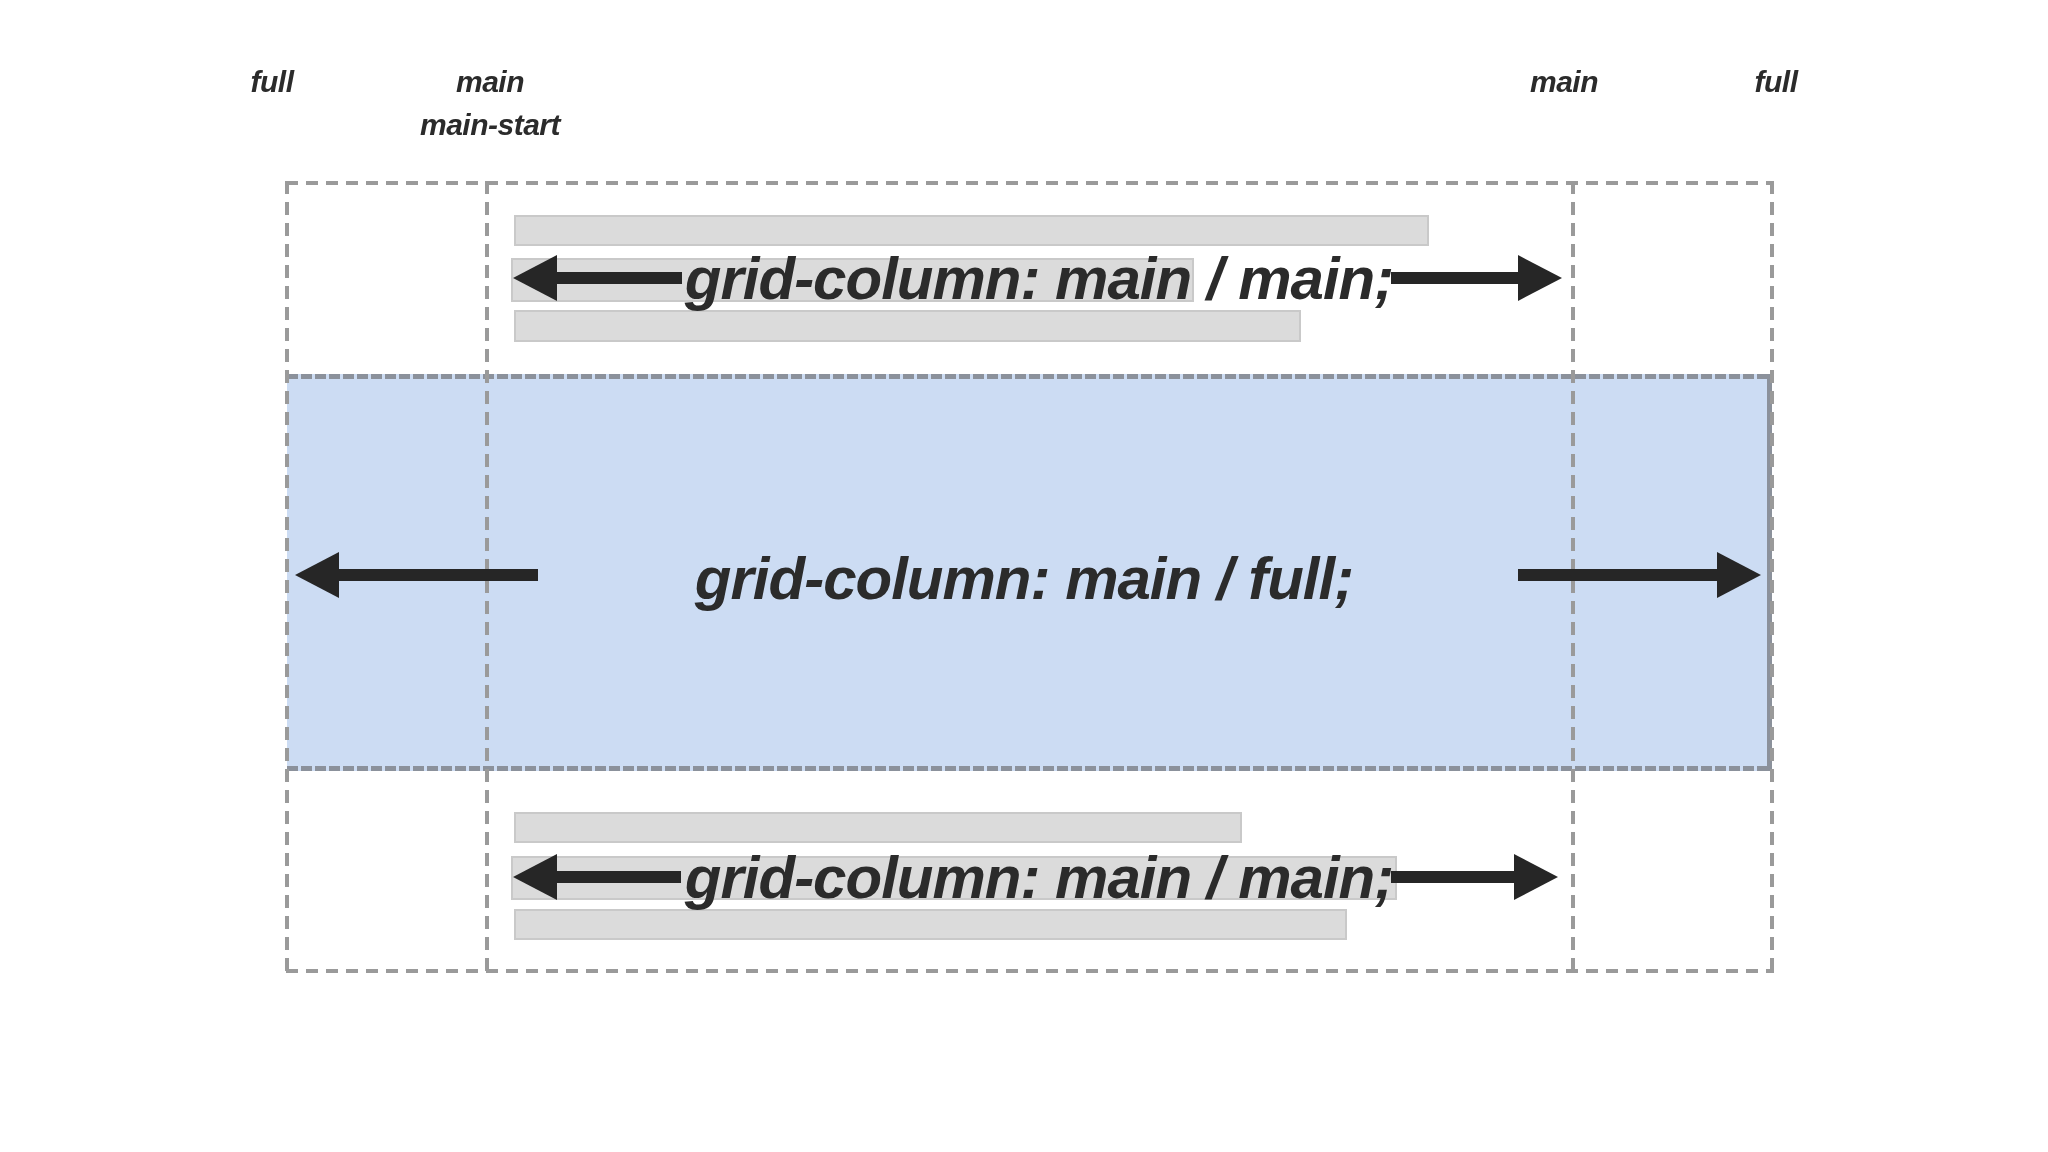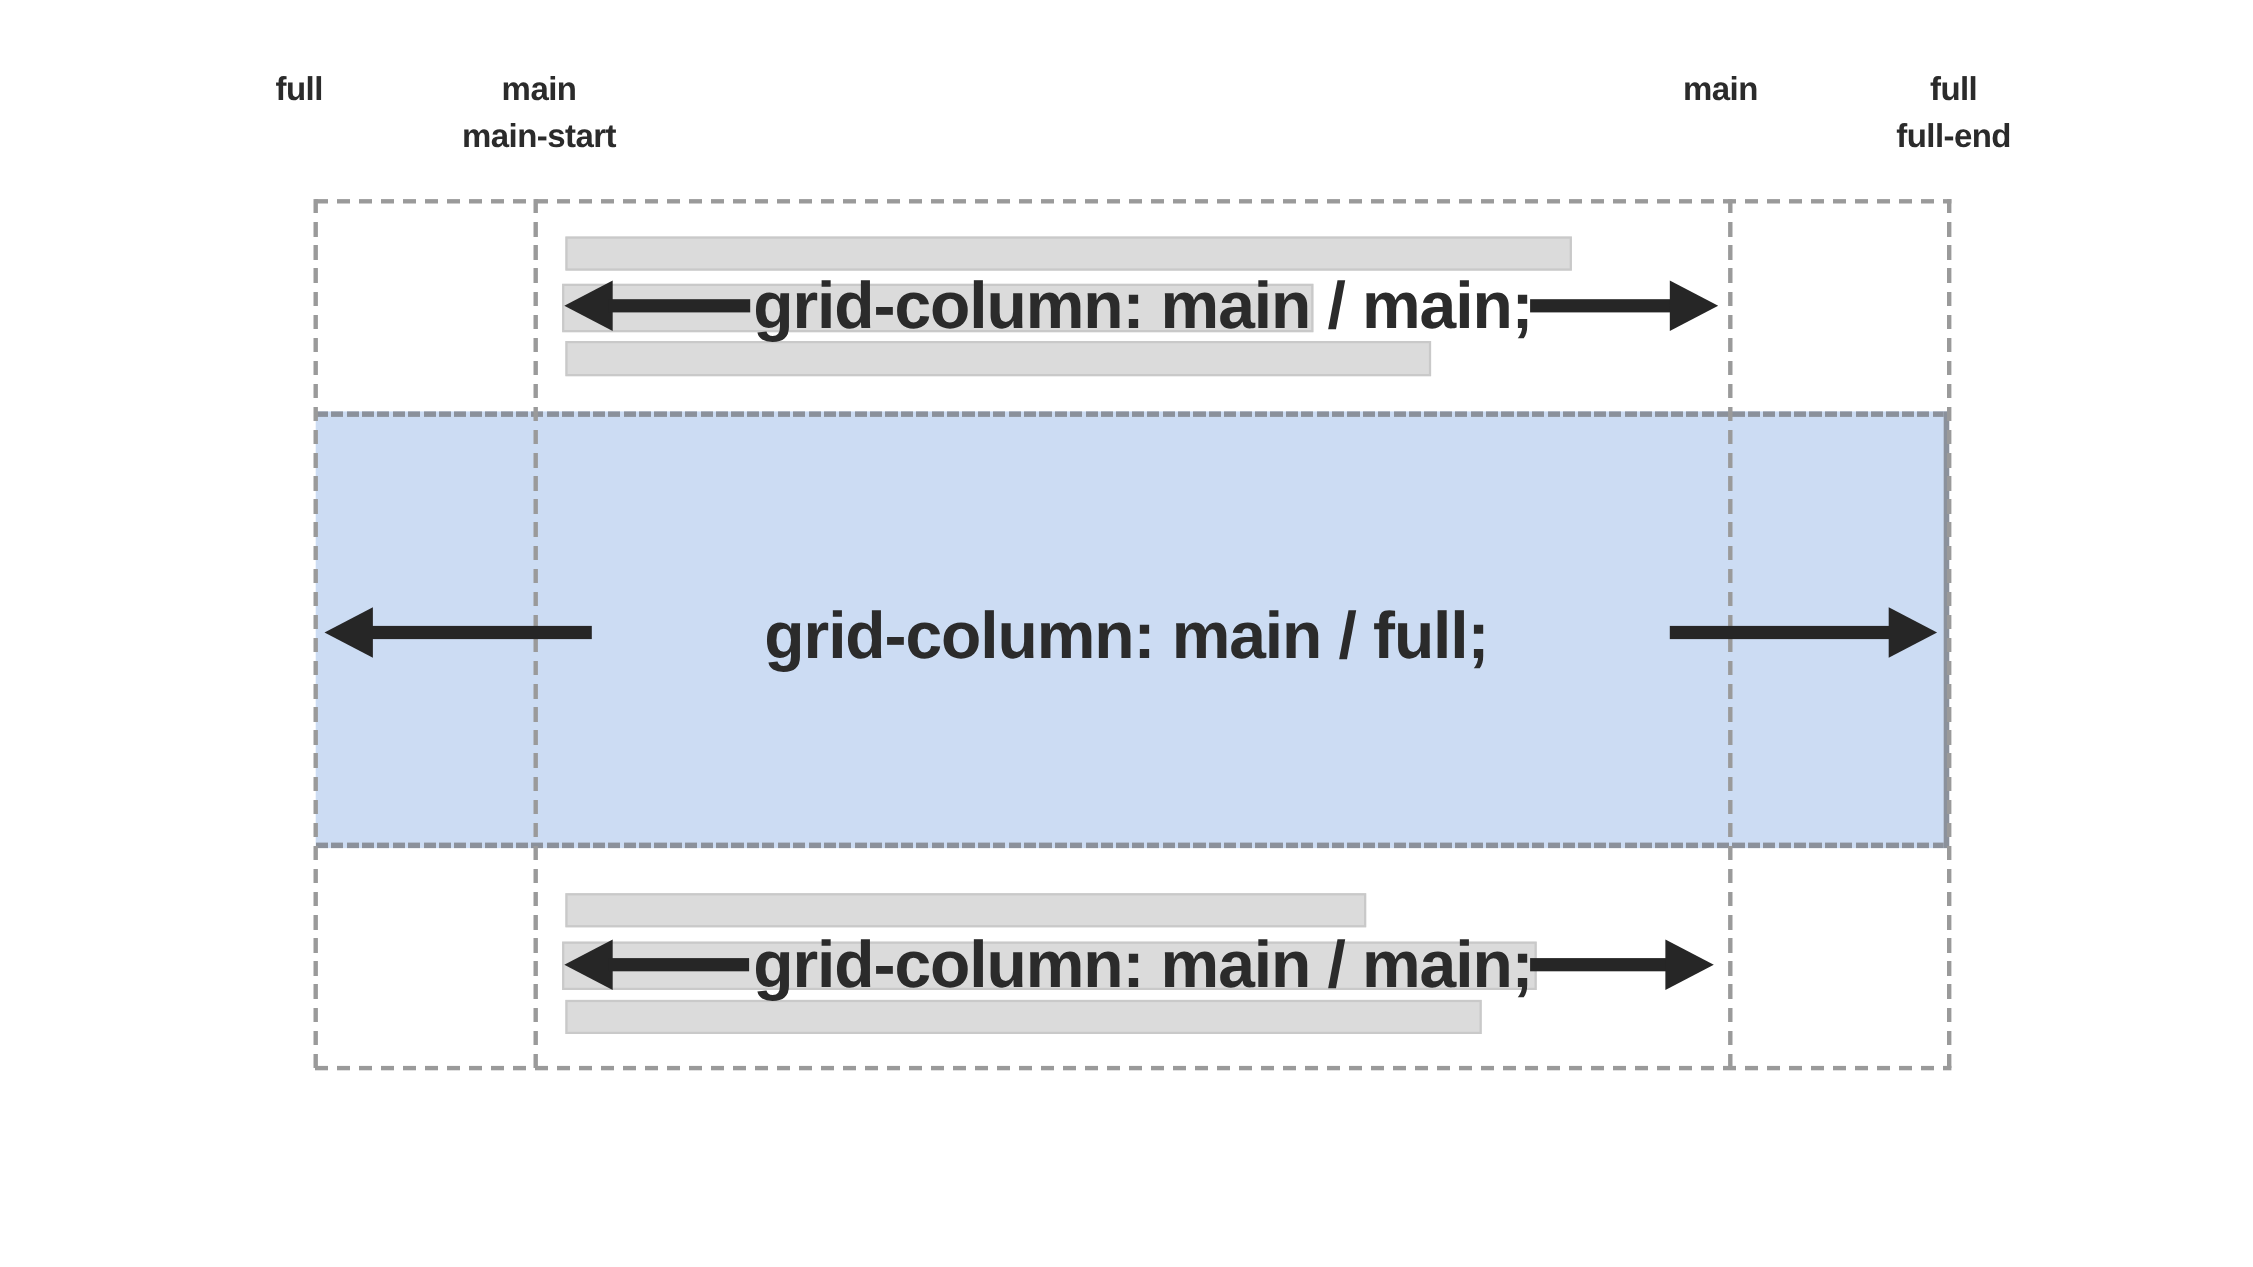--- a/index.html
+++ b/index.html
@@ -7,21 +7,21 @@
     --box-border:#8b919b;
     --highlight:#ccdcf3;
     --bar:#dbdbdb;
     --bar-border:#c9c9c9;
     --ink:#2b2b2b;
     --arrow:#262626;
   }
   *{margin:0;padding:0;box-sizing:border-box;}
   html,body{width:2048px;height:1152px;background:#ffffff;overflow:hidden;}
   body{font-family:"Liberation Sans",sans-serif;}
-  .canvas{position:relative;width:2048px;height:1152px;background:#fff;}
+  .canvas{position:relative;width:2048px;height:1152px;background:#fff;font-style:italic;}
 
   
   .line-label{position:absolute;top:60px;width:300px;text-align:center;
     color:var(--ink);font-weight:700;font-size:30px;line-height:43px;letter-spacing:-0.5px;}
 
   
   .hline{position:absolute;height:4px;
     background:repeating-linear-gradient(90deg,var(--dash) 0 12px,transparent 12px 20px);}
   .vline{position:absolute;width:4px;
     background:repeating-linear-gradient(180deg,var(--dash) 0 13px,transparent 13px 21px);}
@@ -62,21 +62,20 @@
   </div>
   <div class="line-label" style="left:340px;">
     <div>main</div>
     <div>main-start</div>
   </div>
   <div class="line-label" style="left:1414px;">
     <div>main</div>
   </div>
   <div class="line-label" style="left:1626px;">
     <div>full</div>
-    <div>full-end</div>
   </div>
 
   <div class="full-region">
     <div class="edge top"></div>
     <div class="edge bottom"></div>
   </div>
 
   <div class="hline zlines" style="left:286px;top:181px;width:1488px;"></div>
   <div class="hline zlines" style="left:286px;top:969px;width:1488px;"></div>
   <div class="vline zlines" style="left:285px;top:181px;height:792px;"></div>

